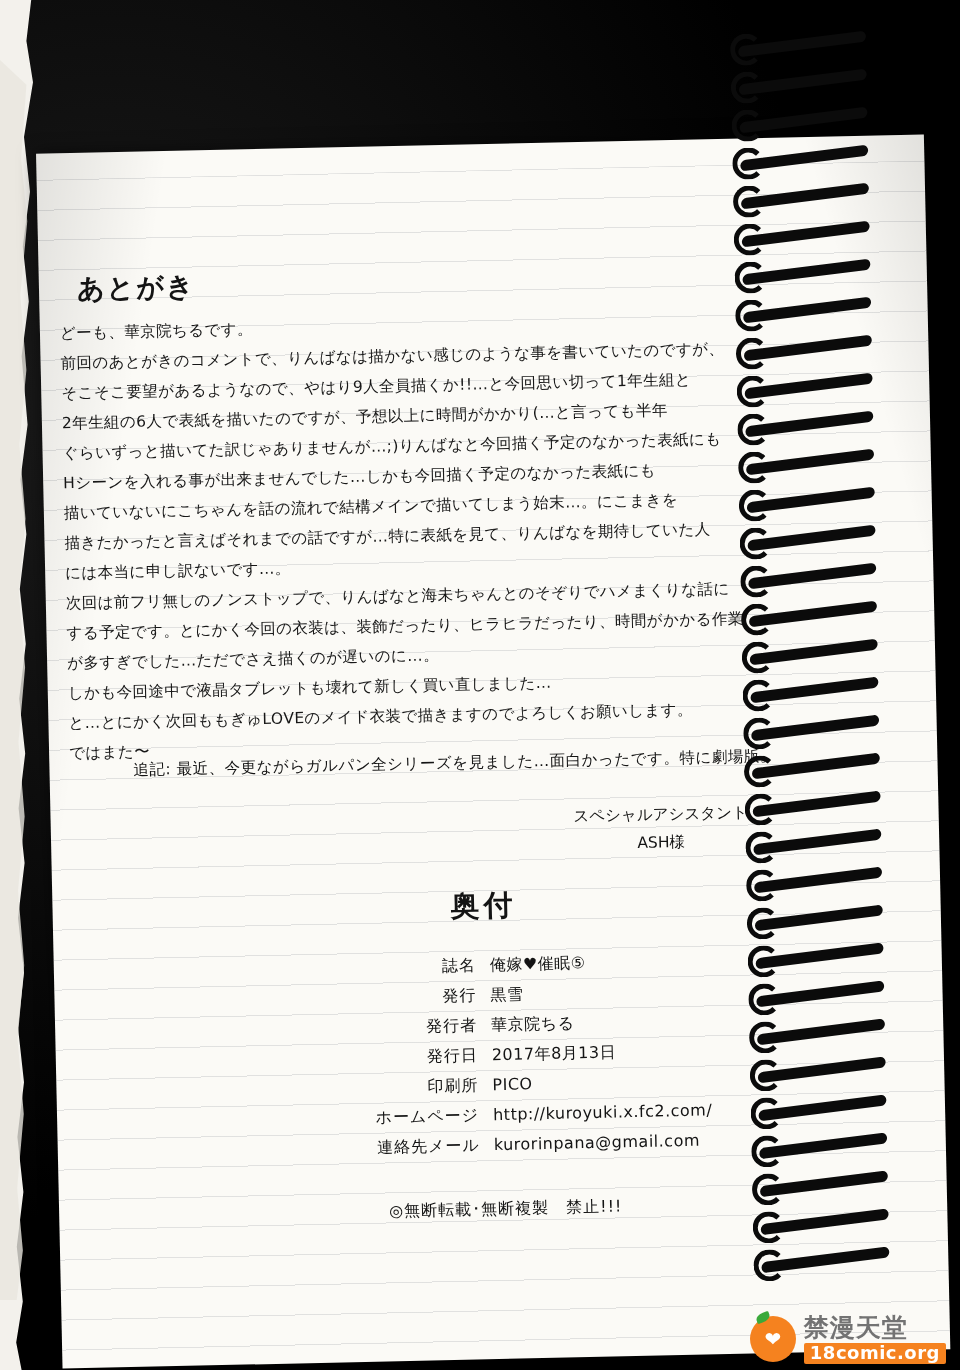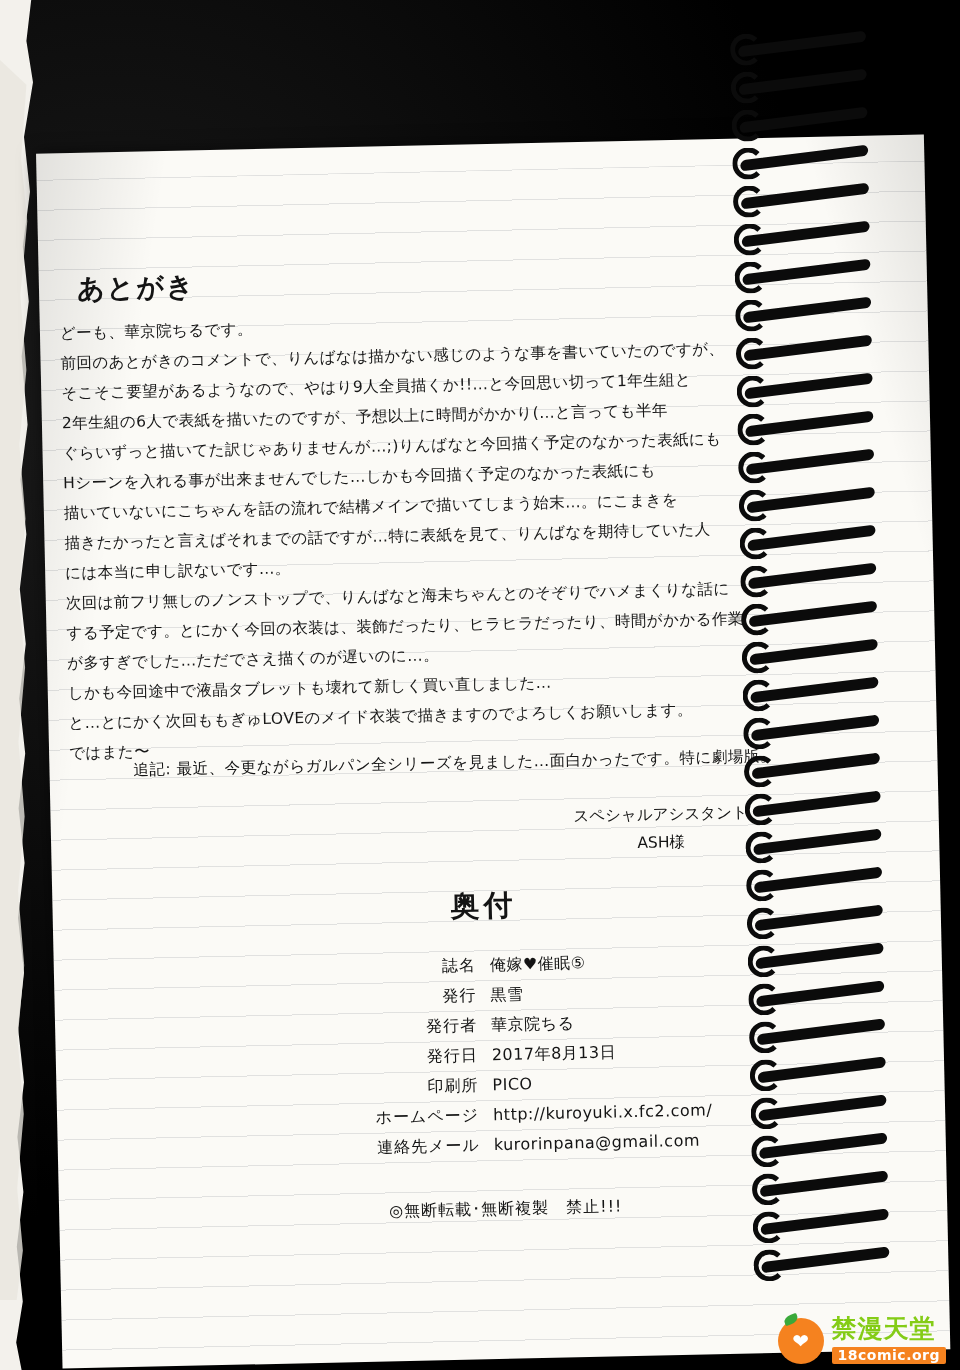--- a/index.html
+++ b/index.html
@@ -257,31 +257,31 @@
     color: #fff;
     font-size: 20px;
     line-height: 1;
   }
   .wm-text {
     display: flex;
     flex-direction: column;
     line-height: 1.05;
   }
   .wm-title {
-    color: #84cc16;
+    color: #737373;
     font-size: 25px;
     font-weight: bold;
     letter-spacing: 1px;
-    font-family: Liberation Mono, monospace;
+    font-family: Liberation Sans, sans-serif;
   }
   .wm-url {
     margin-top: 3px;
     background: #f5821f;
     color: #fff;
-    font-size: 14px;
+    font-size: 18px;
     font-weight: bold;
     padding: 1px 6px;
     border-radius: 2px;
     letter-spacing: .5px;
     font-family: "DejaVu Sans", sans-serif;
     text-align: center;
   }
 </style>
 </head>
 <body>

